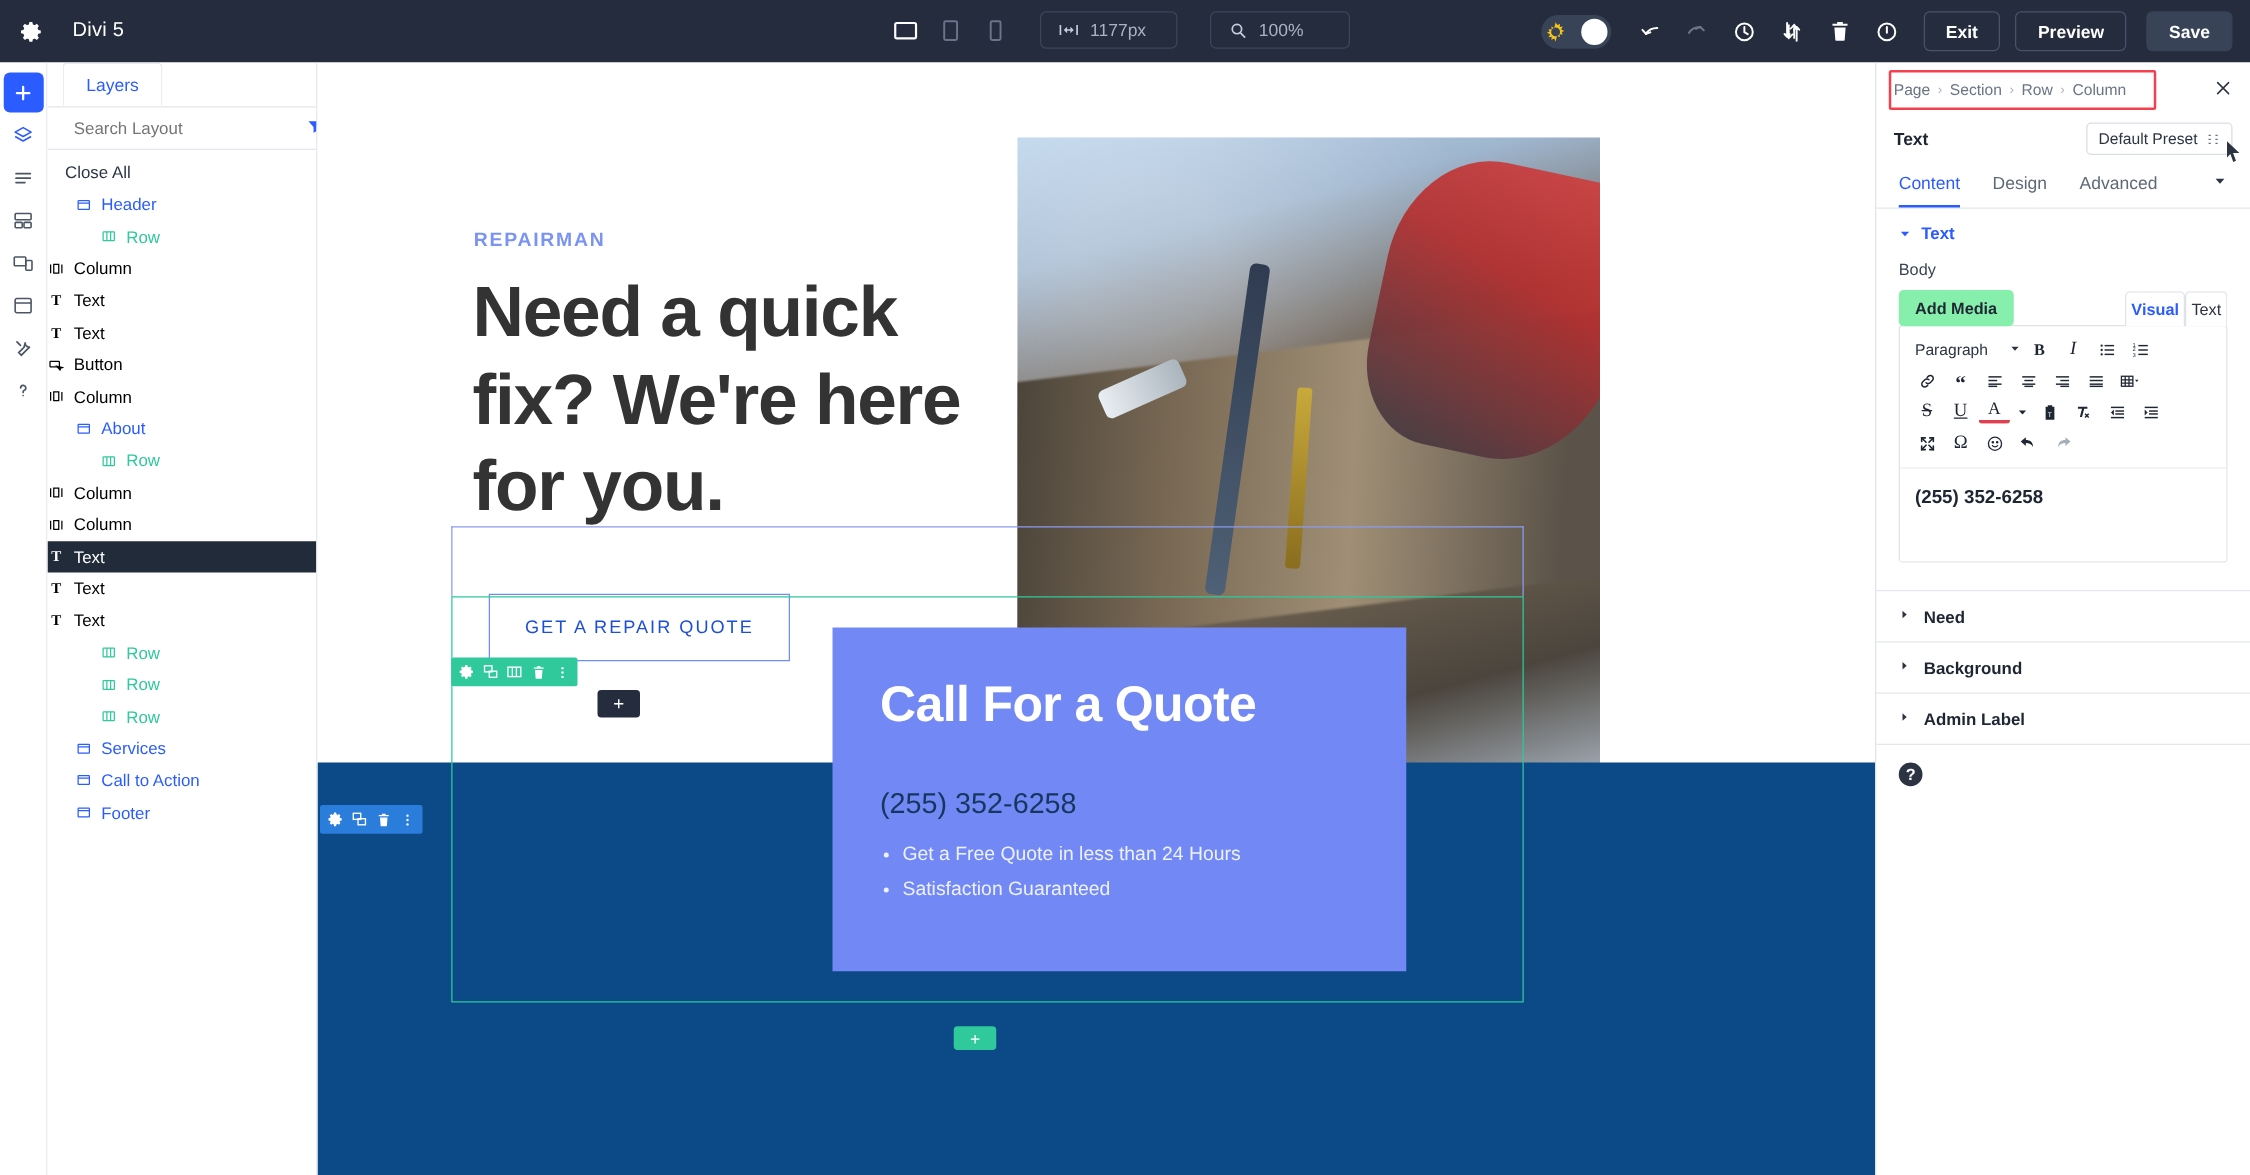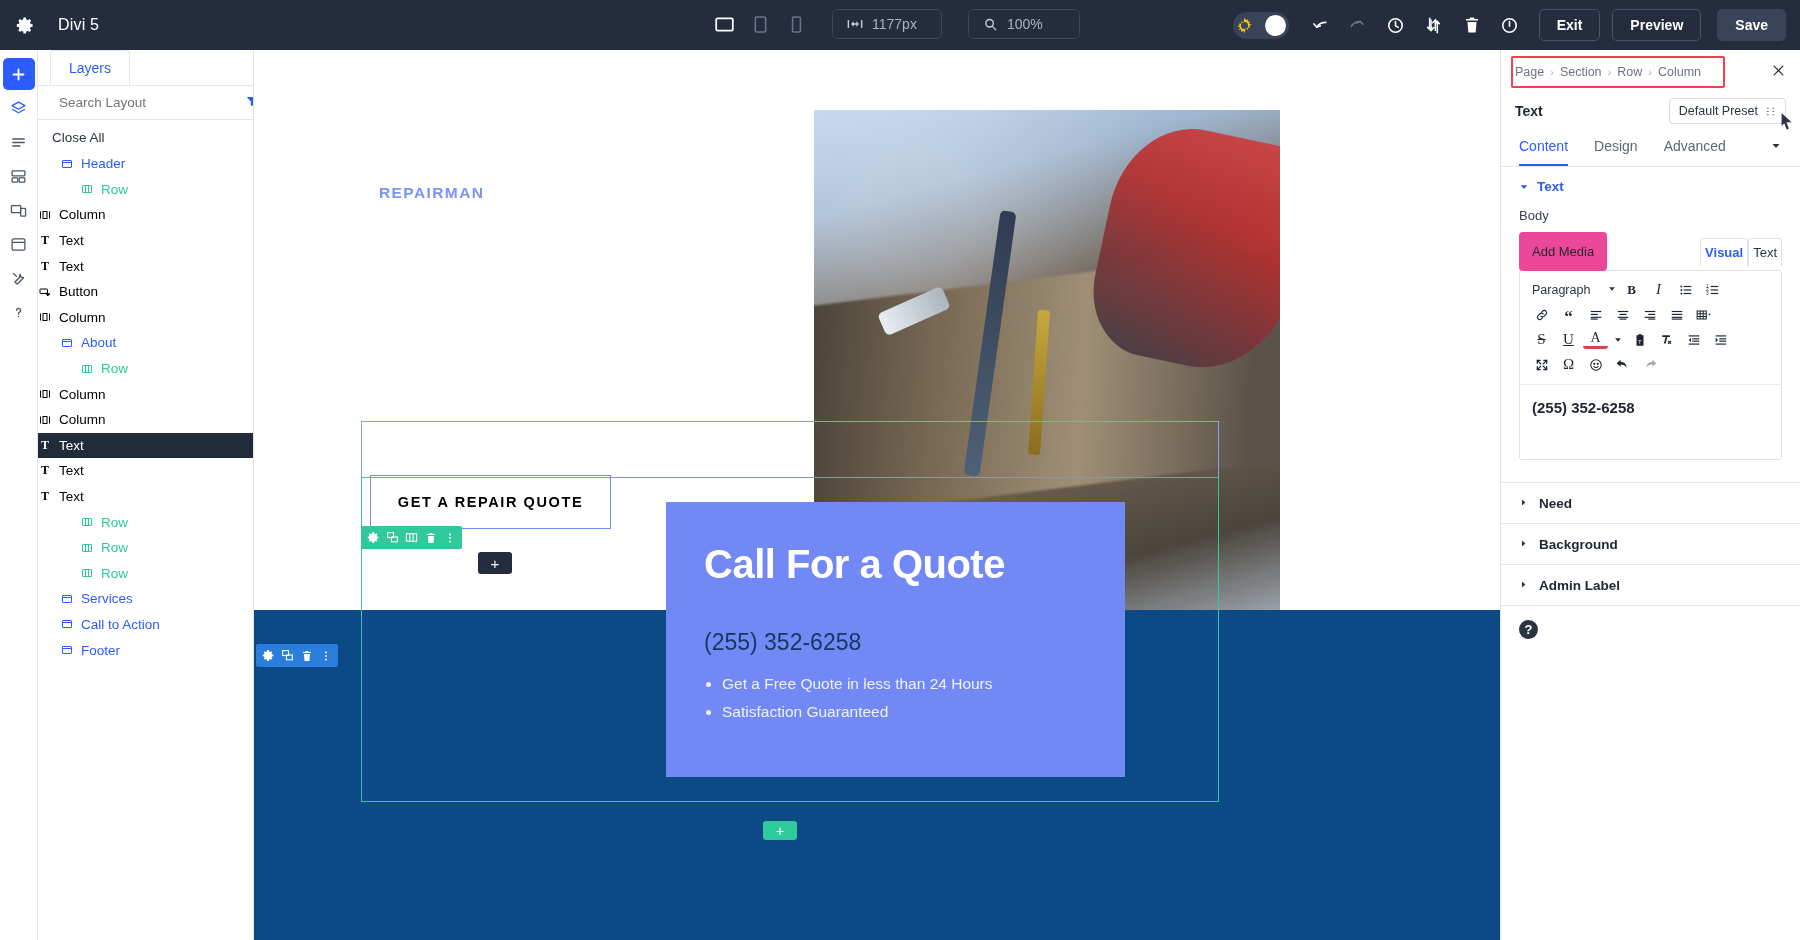--- a/index.html
+++ b/index.html
@@ -98,23 +98,23 @@
   .hero-eyebrow {
     position:absolute; left: 125px; top: 134px; color:#7b93f2; font-size: 15.5px;
     font-weight: bold; letter-spacing: 1.4px;
   }
   .hero-title {
     position:absolute; left: 124px; top: 166px; width: 430px;
     font-size: 57px; line-height: 1.22; font-weight: bold; color:#333333;
     letter-spacing: -1px;
   }
   .hero-btn {
-    position:absolute; left: 116px; top: 425px; width: 241px; height: 54px;
+    position:absolute; left: 137px; top: 425px; width: 241px; height: 54px;
     border: 1px solid #6f8ef0; display:flex; align-items:center; justify-content:center;
-    color:#000000; font-size: 14.5px; font-weight: bold; letter-spacing: 1.6px; cursor:pointer;
+    color:#1d4ed8; font-size: 14.5px; font-weight: normal; letter-spacing: 1.6px; cursor:pointer;
   }
   .hero-photo {
     position:absolute; left: 560px; top: 60px; width: 466px; height: 556px;
     background:
       radial-gradient(circle at 22% 18%, rgba(255,255,255,.25) 0 10%, rgba(0,0,0,0) 45%),
       linear-gradient(165deg,#bcd4ec 0%,#9fb6cf 16%,#6d6257 34%,#8a7a66 48%,#6b5f4f 62%,#4b453d 78%,#c8d8ea 100%);
     overflow:hidden;
   }
   .hero-photo::before {
     content:""; position:absolute; left:-6%; top:30%; width:115%; height:38%;
@@ -202,22 +202,22 @@
   .tab { font-size: 14px; color:#5e6878; padding-bottom: 10px; cursor:pointer; }
   .tab.active { color:#2b5cff; border-bottom: 2.5px solid #2b5cff; }
   .tabs .caret { margin-left:auto; color:#2c3444; cursor:pointer; padding-bottom: 10px;}
   .cursor-arrow { position:absolute; right: 6px; top: 62px; }
 
   .acc-open { padding: 12px 18px 0 18px; }
   .acc-title { display:flex; align-items:center; gap:8px; font-size: 13.5px; color:#2b5cff; font-weight:bold; cursor:pointer;}
   .field-label { font-size: 13px; color:#3b4453; margin: 14px 0 9px 0; }
   .media-row { display:flex; align-items:center; }
   .addmedia {
-    background:#ec4899; border-radius: 4px; height: 39px; padding: 0 13px;
-    display:flex; align-items:center; font-size: 13px; color:#1f2633; font-weight:normal; cursor:pointer;
+    background:#86efac; border-radius: 4px; height: 29px; padding: 0 13px;
+    display:flex; align-items:center; font-size: 13px; color:#1f2633; font-weight:bold; cursor:pointer;
   }
   .vt-tabs { margin-left:auto; display:flex; align-items:flex-end;}
   .vt {
     border: 1px solid #dfe3e8; border-bottom: 0; border-radius: 4px 4px 0 0;
     height: 28px; padding: 0 4px; display:flex; align-items:center; font-size: 13px;
     color:#2c3444; background:#fff; cursor:pointer;
   }
   .vt.active { color:#2b5cff; font-weight:bold; }
   .editor-box { border: 1px solid #dfe3e8; border-radius: 3px; margin-top: -1px;}
   .wys { padding: 6px 4px 7px 4px; border-bottom: 1px solid #e9ecf0;}
@@ -582,20 +582,21 @@
 <div id="canvas">
   <div class="hero-photo">
     <div class="photo-tool"></div>
     <div class="photo-tool2"></div>
     <div class="photo-tool3"></div>
   </div>
 
   <div class="blue-section"></div>
 
   <div class="hero-eyebrow">REPAIRMAN</div>
+  <div class="hero-title">Need a quick fix? We're here for you.</div>
   <div class="hero-btn">GET A REPAIR QUOTE</div>
 
   <div class="col-outline"></div>
   <div class="row-outline"></div>
 
   <div class="quote-card">
     <div class="quote-title">Call For a Quote</div>
     <div class="quote-phone">(255) 352-6258</div>
     <ul class="quote-list" id="quote-bullets">
         <li>Get a Free Quote in less than 24 Hours</li>

